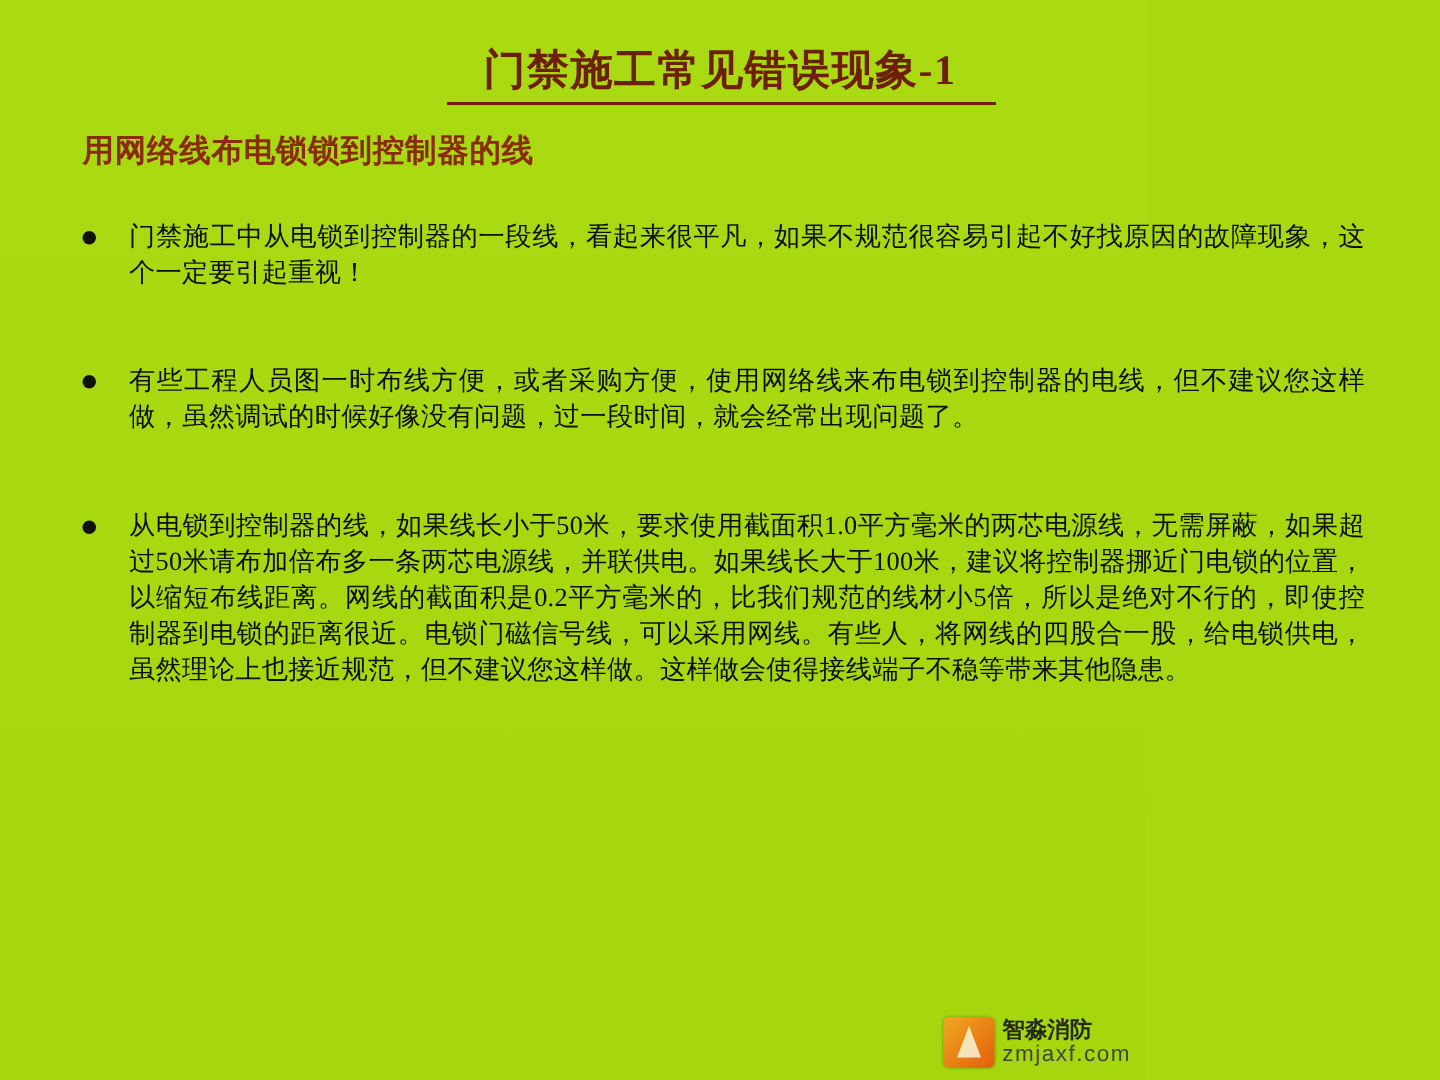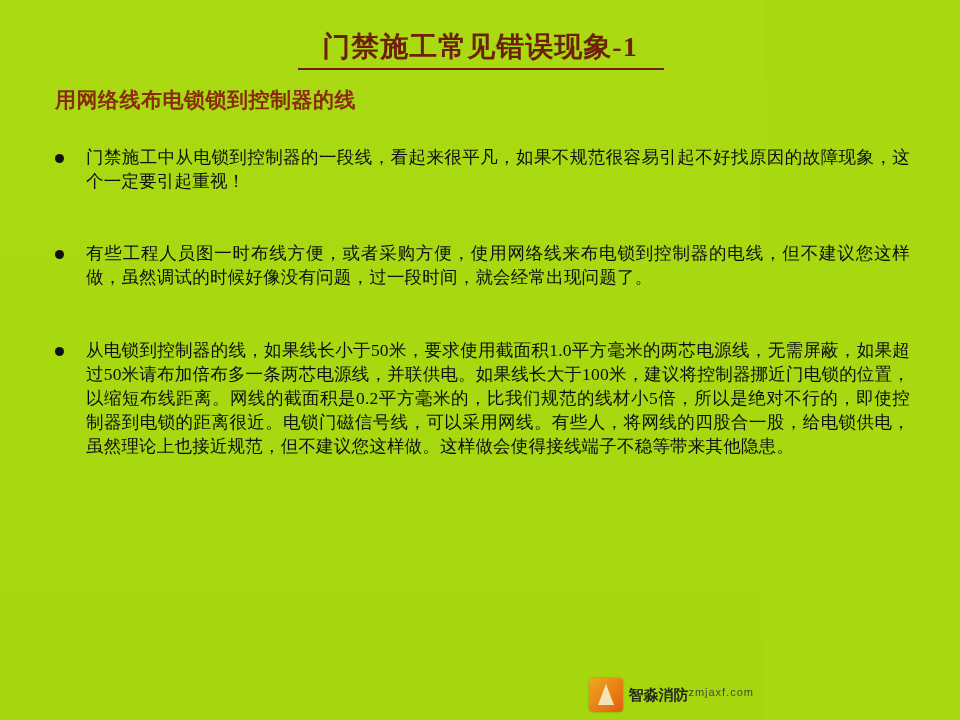--- a/index.html
+++ b/index.html
@@ -101,32 +101,33 @@
     top: 6px;
     width: 0;
     height: 0;
     border-left: 8px solid transparent;
     border-right: 8px solid transparent;
     border-bottom: 21px solid #fff8e8;
     opacity: .85;
   }
   .wm-texts {
     display: flex;
+    flex-direction: column;
     justify-content: center;
     line-height: 1.05;
   }
   .wm-main {
     font-family: "Liberation Sans", sans-serif;
     font-size: 15px;
     font-weight: bold;
     color: #1a1a1a;
   }
   .wm-sub {
     font-family: "Liberation Sans", sans-serif;
-    font-size: 11px;
+    font-size: 15px;
     color: #3b3b3b;
     letter-spacing: 1px;
   }
 </style>
 </head>
 <body>
 
 <div class="slide">
 
   <div class="title">门禁施工常见错误现象-1</div>

